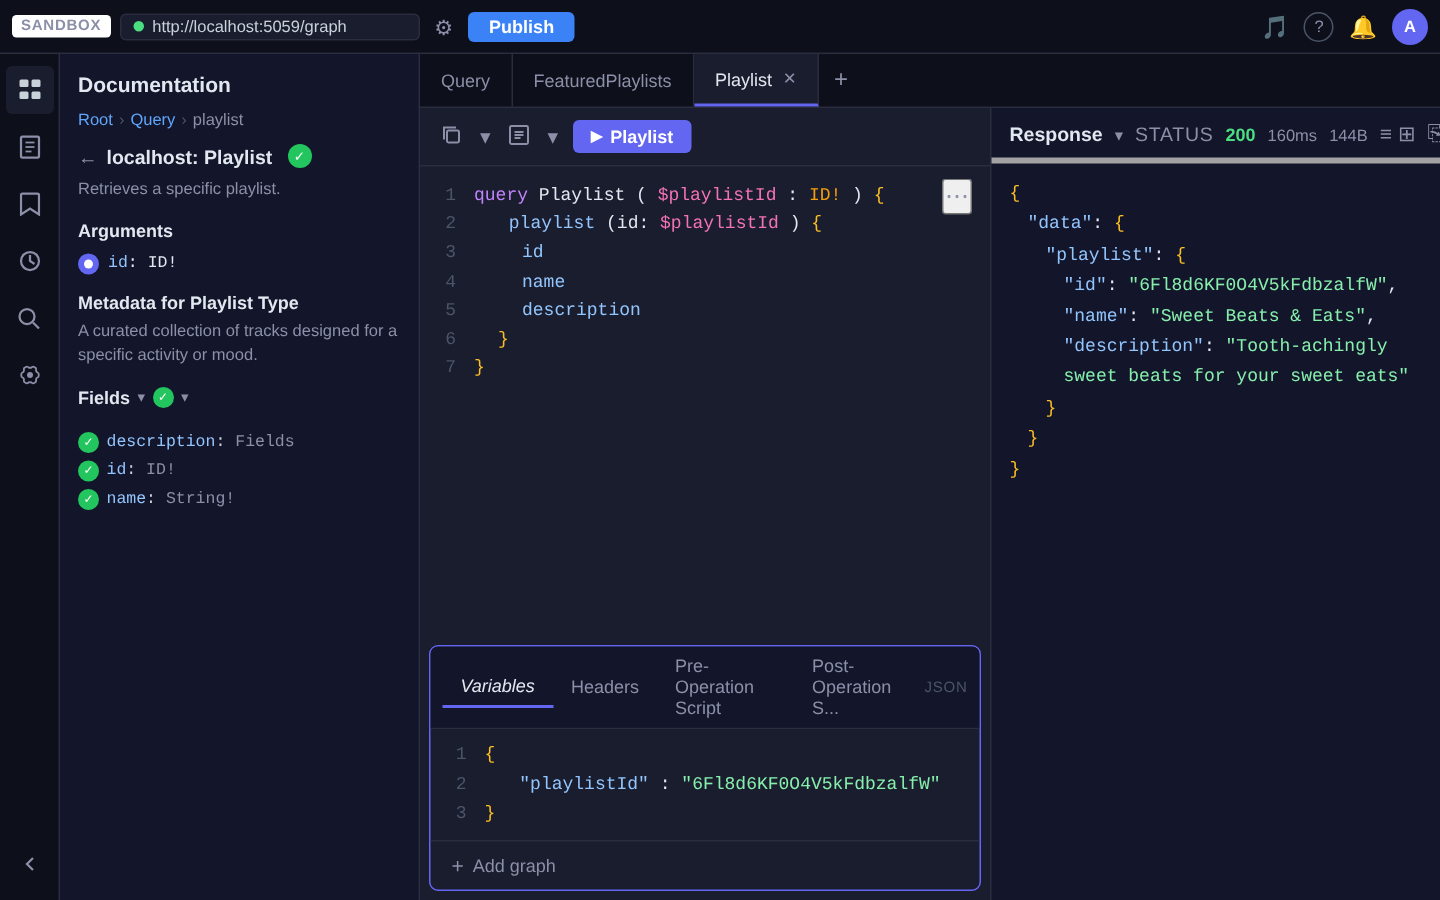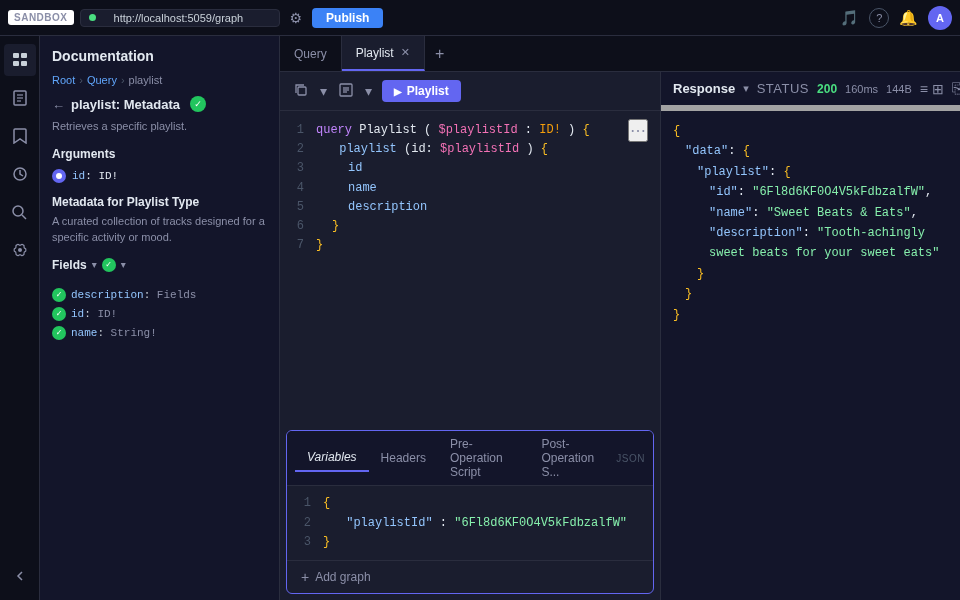--- a/index.html
+++ b/index.html
@@ -29,21 +29,21 @@
       font-size: 10px;
       font-weight: 700;
       padding: 2px 6px;
       border-radius: 3px;
       letter-spacing: 0.5px;
       text-align: right;
     }
     .url-bar {
       display: flex;
       align-items: center;
-      gap: 18px;
+      gap: 6px;
       background: #1a1d2e;
       border: 1px solid #2a2d3e;
       border-radius: 4px;
       padding: 2px 8px;
       flex: 1;
       max-width: 200px;
     }
     .url-dot {
       width: 7px;
       height: 7px;
@@ -457,23 +457,23 @@
     
     .response-panel {
       width: 300px;
       background: #13152a;
       border-left: 1px solid #2a2d3e;
       display: flex;
       flex-direction: column;
     }
     .response-header {
       display: flex;
-      align-items: center;
+      align-items: flex-end;
       padding: 8px 12px;
-      border-bottom: 6px solid #a3a3a3;
+      border-bottom: 4px solid #a3a3a3;
       gap: 8px;
     }
     .response-title {
       font-size: 13px;
       font-weight: 600;
       color: #e2e8f0;
     }
     .response-chevron {
       color: #8b8fa8;
       font-size: 11px;
@@ -608,21 +608,21 @@
     <div class="doc-title">Documentation</div>
     <div class="breadcrumb">
       <span class="link">Root</span>
       <span class="sep">›</span>
       <span class="link">Query</span>
       <span class="sep">›</span>
       <span>playlist</span>
     </div>
     <div class="back-row">
       <span class="back-arrow">←</span>
-      <span class="doc-section-title">playlist: Metadata</span>
+      <span class="doc-section-title">localhost: Playlist</span>
       <span class="doc-checkmark">✓</span>
     </div>
     <div class="doc-desc">Retrieves a specific playlist.</div>
 
     <div class="section-label">Arguments</div>
     <div class="arg-item">
       <div class="arg-dot">
           <div class="arg-dot-inner"></div>
         </div>
       <span class="arg-text">
@@ -657,20 +657,23 @@
         <span class="key">name</span><span>: </span><span class="type">String!</span>
       </span>
     </div>
   </div>
 
   <div style="flex:1;display:flex;flex-direction:column;min-width:0;">
 
     <div class="tabs-bar">
       <div class="tab">
         <span>Query</span>
+      </div>
+      <div class="tab">
+        <span>FeaturedPlaylists</span>
       </div>
       <div class="tab active">
         <span>Playlist</span>
         <span class="tab-close">✕</span>
       </div>
       <div class="tab-add">+</div>
     </div>
 
     <div style="flex:1;display:flex;overflow:hidden;">
 

